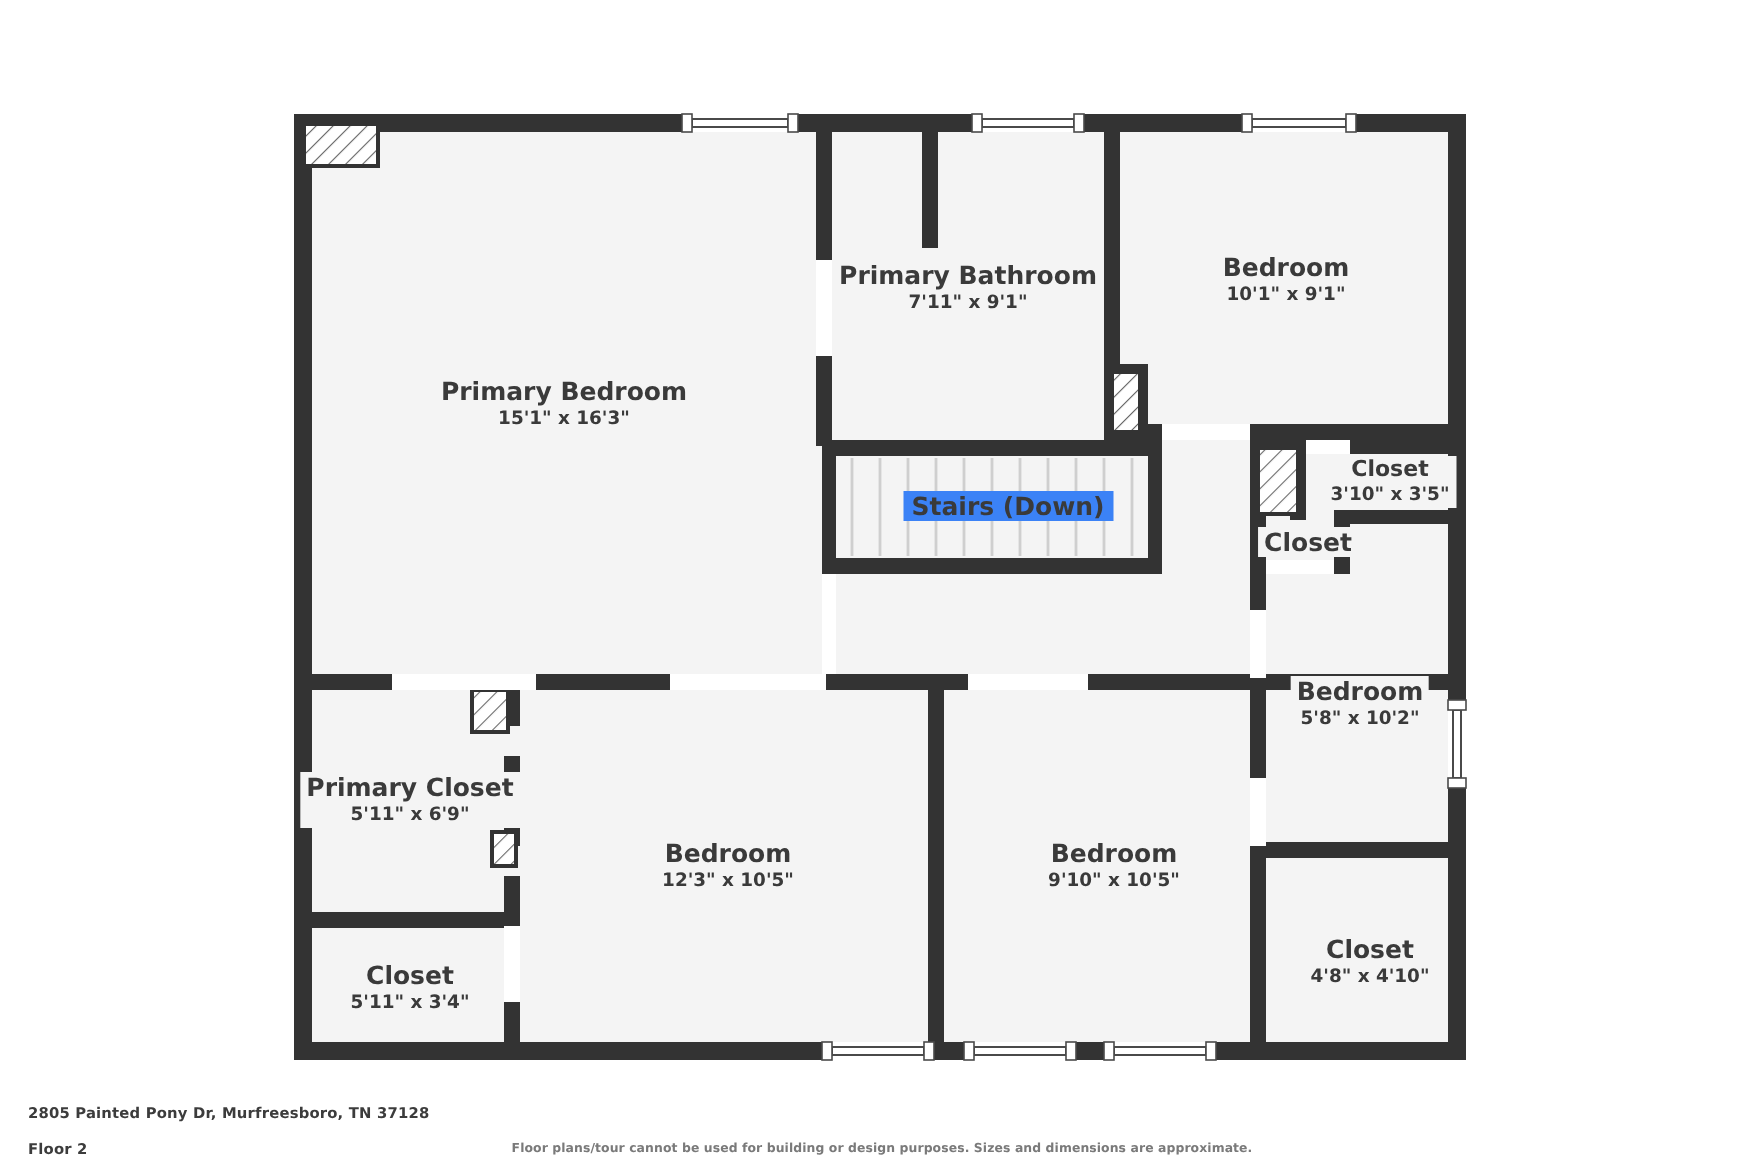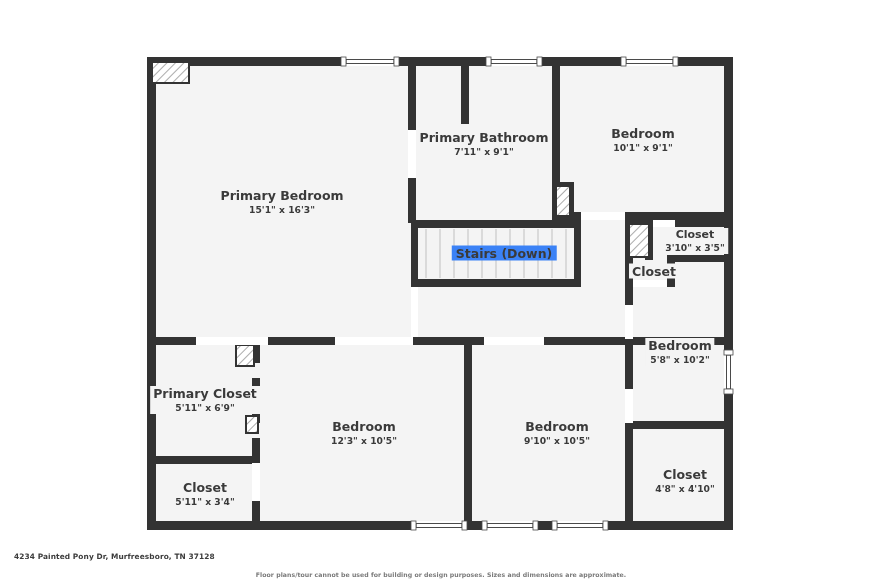--- a/index.html
+++ b/index.html
@@ -291,17 +291,18 @@
       <div class="room-name">Closet</div>
       <div class="room-dims">4'8" x 4'10"</div>
     </div>
 
     <div class="closet-chip room-name" style="left:654px; top:271px;">Closet</div>
 
     <div class="stairs-label" style="left:504px; top:253px;">Stairs (Down)</div>
   </div>
 
   <div class="footer-block">
-    <div class="footer-address">4234 Painted Pony Dr, Murfreesboro, TN 37128</div>
+    <div class="footer-address">2805 Painted Pony Dr, Murfreesboro, TN 37128</div>
+    <div class="footer-floor">Floor 2</div>
   </div>
   <div class="footer-disclaimer">Floor plans/tour cannot be used for building or design purposes. Sizes and dimensions are approximate.</div>
 
 </div>
 
 </body></html>

